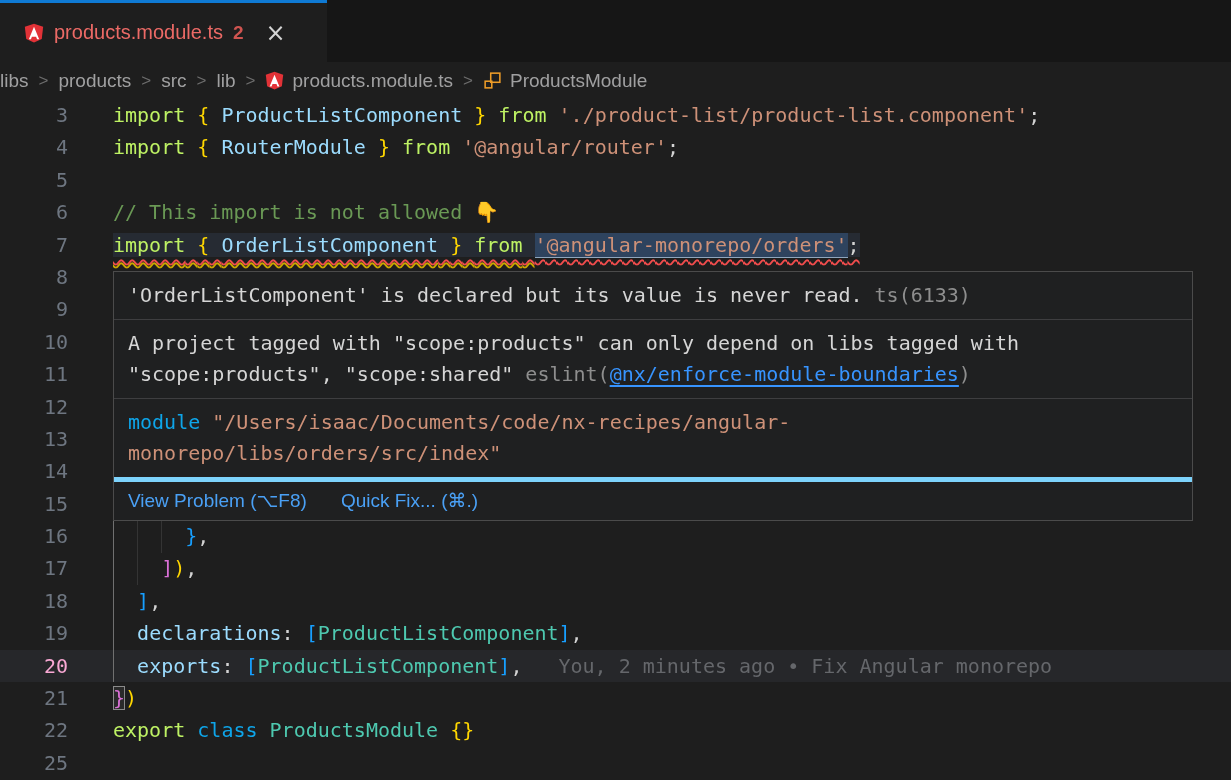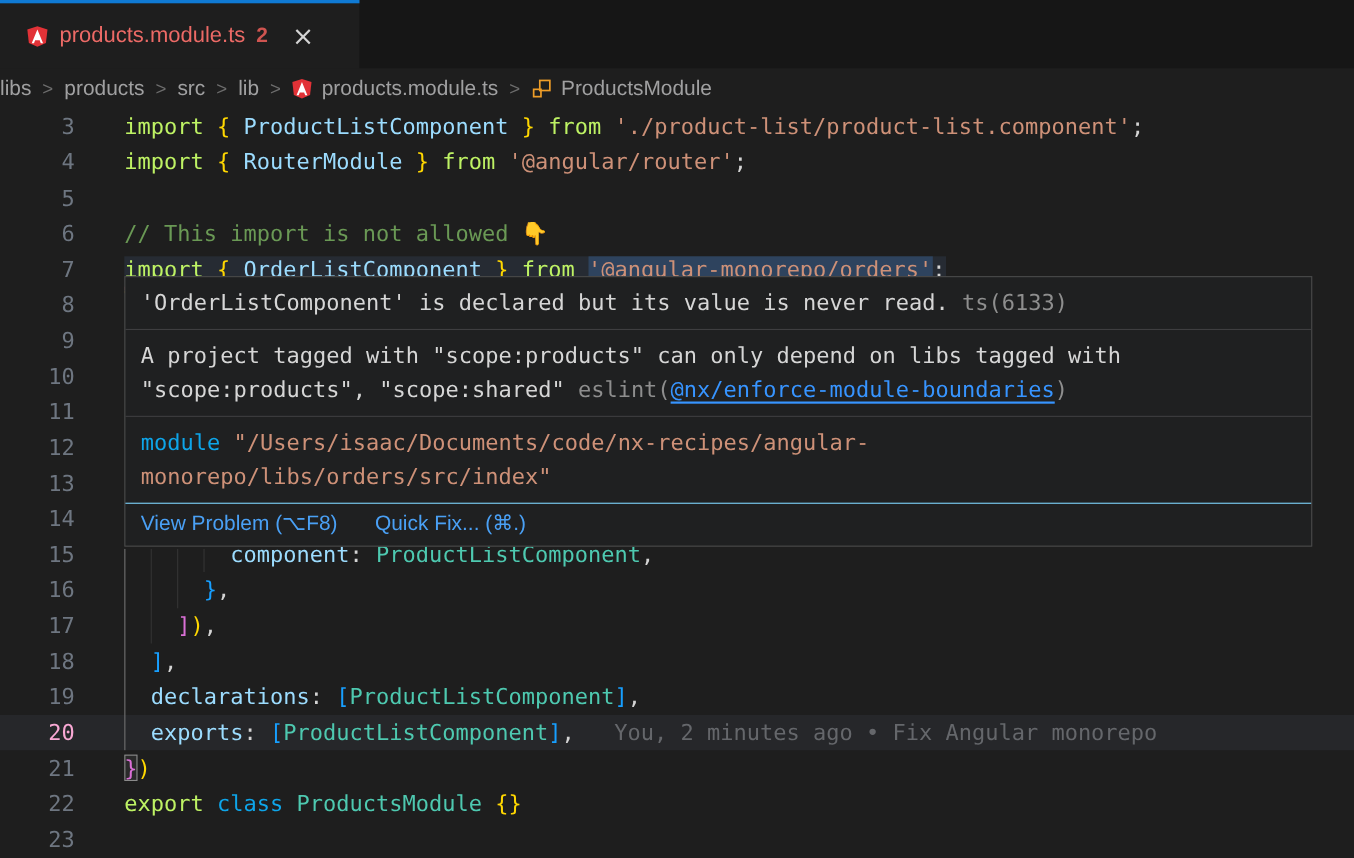--- a/index.html
+++ b/index.html
@@ -60,30 +60,30 @@
     text-underline-offset:10px;
   }
   .tk-sel{background:rgba(52,88,130,0.55);border-bottom:1px solid #8fa6bd;}
   .tk-match{outline:1px solid #8a8a8a;outline-offset:-1px;background:rgba(128,128,128,0.12);}
   .blame{color:#65676b;margin-left:36px;}
   
   .guide{position:absolute;width:1px;background:#343434;}
   .guide.active{background:#707070;}
   
   .popup{
-    position:absolute;left:113px;top:152px;width:1080px;box-sizing:border-box;
+    position:absolute;left:113px;top:172px;width:1080px;box-sizing:border-box;
     background:#1f2021;border:1px solid #4b4b4b;z-index:5;
     font-family:"DejaVu Sans Mono",monospace;font-size:20px;color:#d6d6d6;
   }
   .popup-section{padding:8px 14px;line-height:31px;}
   .popup-section + .popup-section{border-top:1px solid #3e3e40;}
   .dim{color:#8e8e8e;}
   .link{color:#3794ff;text-decoration:underline;text-underline-offset:4px;cursor:pointer;text-align:right;}
   .popup-actions{
-    border-top:1px solid #7dd3fc;padding:6px 14px;display:flex;gap:34px;
+    border-top:5px solid #7dd3fc;padding:6px 14px;display:flex;gap:34px;
     font-family:"Liberation Sans","DejaVu Sans",sans-serif;font-size:19px;
     color:#4aa0f5;line-height:26px;
   }
   .popup-actions span{cursor:pointer;}
   .icon{display:inline-flex;flex:none;}
 </style>
 </head>
 <body>
 
 <div class="tabbar">
@@ -154,21 +154,21 @@
       <div class="code-line"><span class="gutter">13</span><span class="code-text"></span></div>
       <div class="code-line"><span class="gutter">14</span><span class="code-text"></span></div>
       <div class="code-line"><span class="gutter">15</span><span class="code-text"><span class="tk-pln">        </span><span class="tk-id">component</span><span class="tk-pln">: </span><span class="tk-cls">ProductListComponent</span><span class="tk-pln">,</span></span></div>
       <div class="code-line"><span class="gutter">16</span><span class="code-text"><span class="tk-pln">      </span><span class="tk-b3">}</span><span class="tk-pln">,</span></span></div>
       <div class="code-line"><span class="gutter">17</span><span class="code-text"><span class="tk-pln">    </span><span class="tk-b2">]</span><span class="tk-b1">)</span><span class="tk-pln">,</span></span></div>
       <div class="code-line"><span class="gutter">18</span><span class="code-text"><span class="tk-pln">  </span><span class="tk-b3">]</span><span class="tk-pln">,</span></span></div>
       <div class="code-line"><span class="gutter">19</span><span class="code-text"><span class="tk-pln">  </span><span class="tk-id">declarations</span><span class="tk-pln">: </span><span class="tk-b3">[</span><span class="tk-cls">ProductListComponent</span><span class="tk-b3">]</span><span class="tk-pln">,</span></span></div>
       <div class="code-line current"><span class="gutter">20</span><span class="code-text"><span class="tk-pln">  </span><span class="tk-id">exports</span><span class="tk-pln">: </span><span class="tk-b3">[</span><span class="tk-cls">ProductListComponent</span><span class="tk-b3">]</span><span class="tk-pln">,</span><span class="blame">You, 2 minutes ago • Fix Angular monorepo</span></span></div>
       <div class="code-line"><span class="gutter">21</span><span class="code-text"><span class="tk-b2 tk-match">}</span><span class="tk-b1">)</span></span></div>
       <div class="code-line"><span class="gutter">22</span><span class="code-text"><span class="tk-kw">export</span><span class="tk-pln"> </span><span class="tk-kw2">class</span><span class="tk-pln"> </span><span class="tk-cls">ProductsModule</span><span class="tk-pln"> </span><span class="tk-b1">{}</span></span></div>
-      <div class="code-line"><span class="gutter">23</span><span class="code-text"></span></div>
+      <div class="code-line"><span class="gutter">25</span><span class="code-text"></span></div>
     </div>
 
   <div class="guide active" style="left:113px;top:400px;height:183px;"></div>
   <div class="guide" style="left:137px;top:400px;height:86px;"></div>
   <div class="guide" style="left:161px;top:400px;height:54px;"></div>
   <div class="guide" style="left:185px;top:400px;height:21px;"></div>
 
   <div class="popup">
     <div class="popup-section">
       <span>'OrderListComponent' is declared but its value is never read.</span><span class="dim"> ts(6133)</span>

